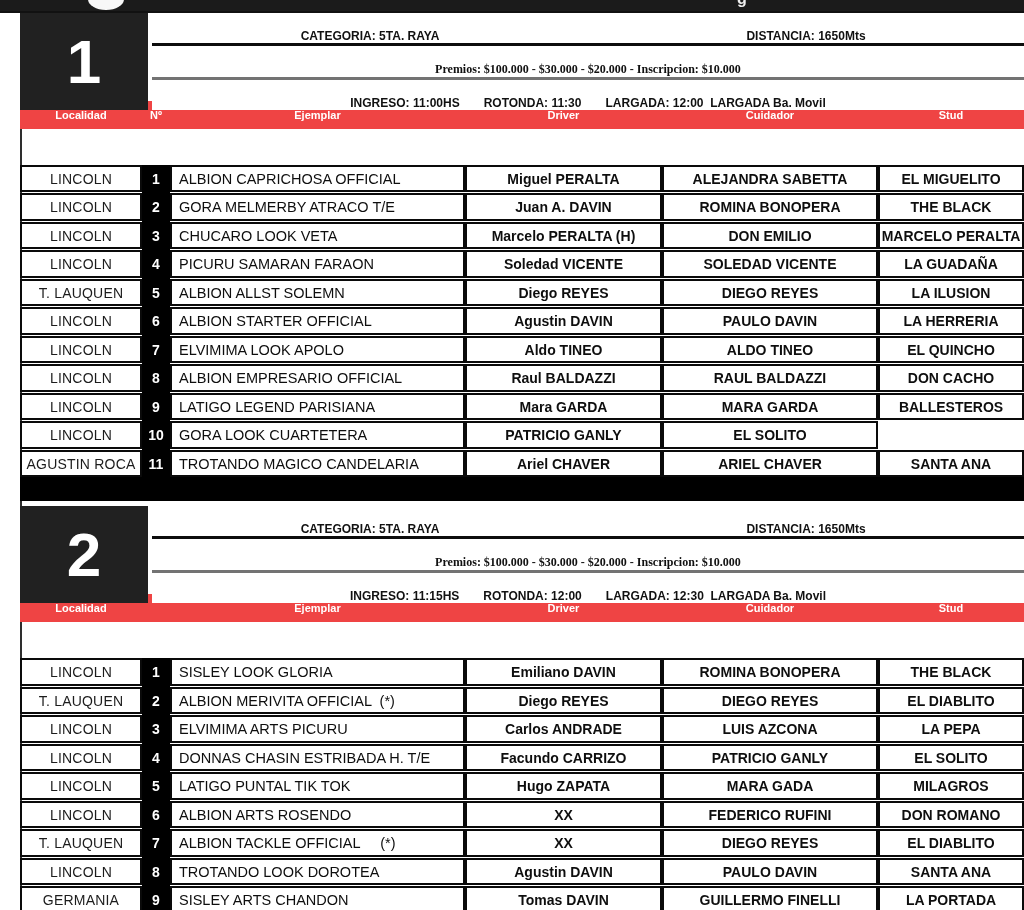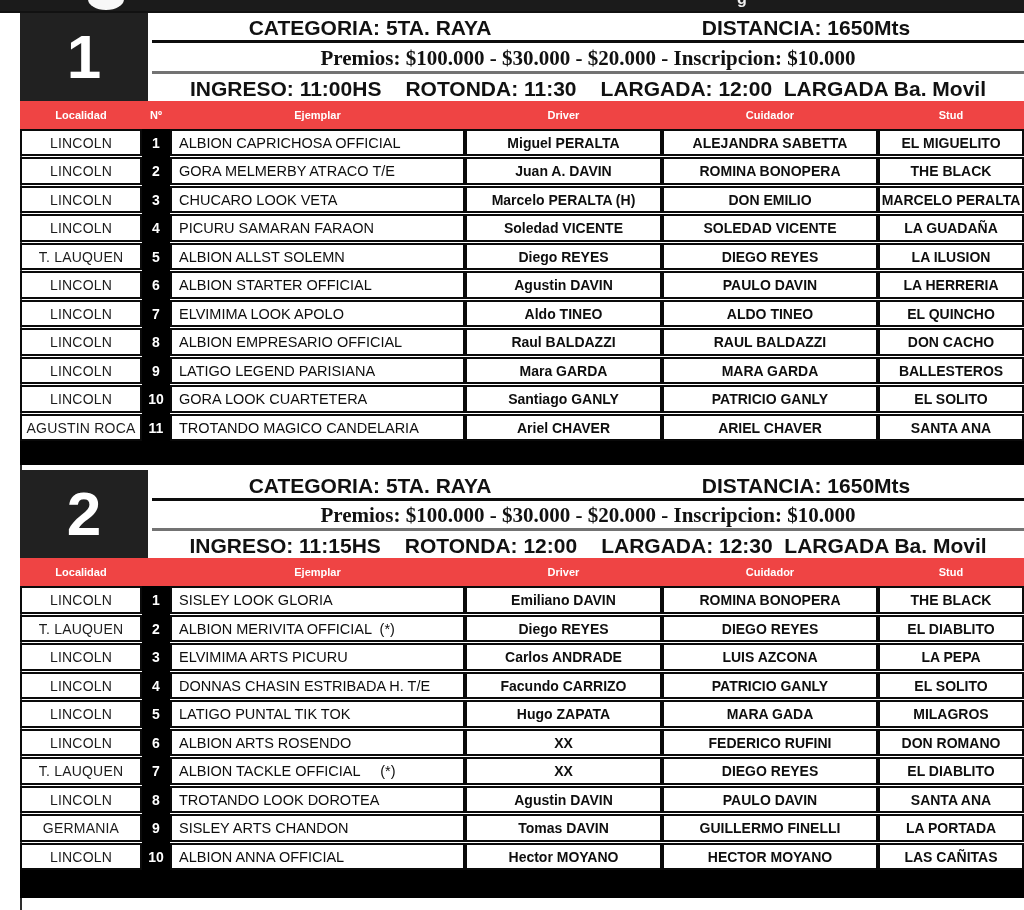--- a/index.html
+++ b/index.html
@@ -13,32 +13,32 @@
   .topbar .logo-circle { position:absolute; left:88px; top:-12px; width:36px; height:22px; background:#f7f7f7; border-radius:50%; }
   .topbar .header-glyph { position:absolute; left:737px; top:-10px; color:#f0f0f0; font-weight:bold; font-size:16px; }
 
   .content { position:relative; z-index:1; }
 
   .race { margin-left:20px; width:1004px; }
 
   .race-header { display:grid; grid-template-columns:132px 1fr; height:88px; }
   .race-number-box { width:128px; height:100%; background:#212121; color:#fff; display:flex; align-items:center; justify-content:center; font-size:62px; font-weight:bold; line-height:1; }
   .race-header-lines { display:flex; flex-direction:column; background:#fff; }
-  .hline { flex:1; display:flex; align-items:flex-end; font-weight:bold; font-size:21px; color:#111; }
+  .hline { flex:1; display:flex; align-items:center; font-weight:bold; font-size:12px; color:#111;margin-top:16px; }
   .hline-a { border-bottom:3px solid #0d0d0d; }
   .hline-b { border-bottom:3px solid #737373; justify-content:center;font-family:Liberation Serif, serif; }
   .hline-a .half { flex:1; text-align:center; }
   .hline-c { justify-content:center; gap:24px; white-space:pre; }
 
   .colheader { display:grid; grid-template-columns:122px 28px 295px 197px 216px 146px; height:28px; background:#ef4444; color:#fff; font-weight:bold; font-size:11px; }
   .colheader > div { display:flex; align-items:center; justify-content:center; }
 
   .race-table { position:relative; }
   .num-stripe { position:absolute; left:122px; top:0; bottom:0; width:28px; background:#000; }
-  .rows-grid { position:relative; display:grid; row-gap:1px; }
+  .rows-grid { position:relative; display:grid; row-gap:1px;margin-top:36px; }
   .row { display:grid; grid-template-columns:122px 28px 295px 197px 216px 146px; }
   .cell { background:#fff; border:2px solid #0a0a0a; display:flex; align-items:center; justify-content:center; overflow:hidden; }
   .cell.localidad { font-size:14px; font-weight:normal; color:#1c1c1c; letter-spacing:0.2px; }
   .cell.num { background:transparent; border:none; color:#fff; font-weight:bold; font-size:14px; }
   .cell.ejemplar { justify-content:flex-start; padding-left:7px; font-weight:normal; font-size:14.5px; white-space:pre; color:#0e0e0e; }
   .cell.driver, .cell.cuidador, .cell.stud { font-weight:bold; font-size:14px; color:#0e0e0e; }
 
   .band { height:24px; background:#000; }
   .band.bottom { height:28px; }
   .section-gap { height:5px; }
@@ -167,21 +167,20 @@
     <div class="cell ejemplar">LATIGO LEGEND PARISIANA</div>
     <div class="cell driver">Mara GARDA</div>
     <div class="cell cuidador">MARA GARDA</div>
     <div class="cell stud">BALLESTEROS</div>
   </div>
 
   <div class="row">
     <div class="cell localidad">LINCOLN</div>
     <div class="cell num">10</div>
     <div class="cell ejemplar">GORA LOOK CUARTETERA</div>
-    <div class="cell driver">Santiago GANLY</div>
     <div class="cell cuidador">PATRICIO GANLY</div>
     <div class="cell stud">EL SOLITO</div>
   </div>
 
   <div class="row">
     <div class="cell localidad">AGUSTIN ROCA</div>
     <div class="cell num">11</div>
     <div class="cell ejemplar">TROTANDO MAGICO CANDELARIA</div>
     <div class="cell driver">Ariel CHAVER</div>
     <div class="cell cuidador">ARIEL CHAVER</div>

